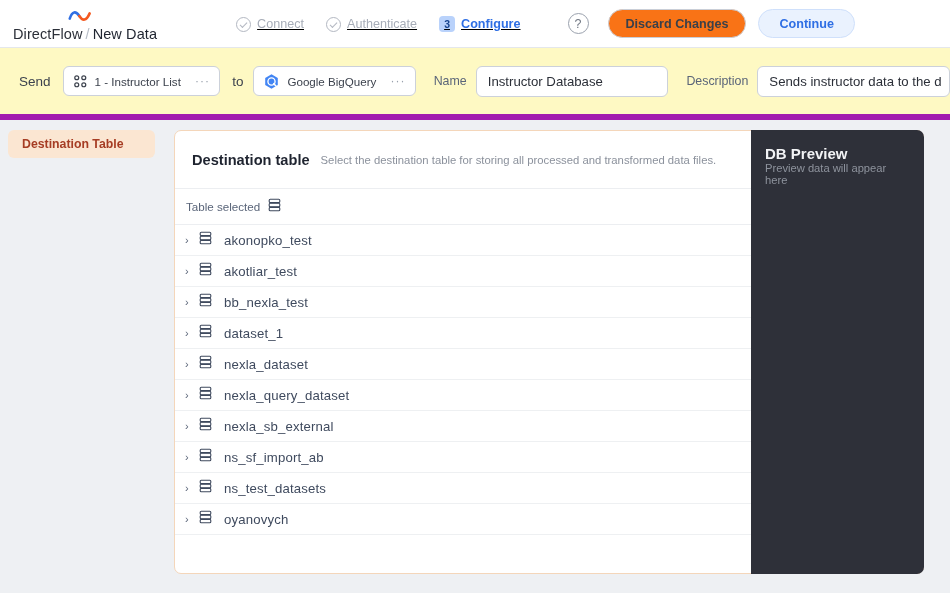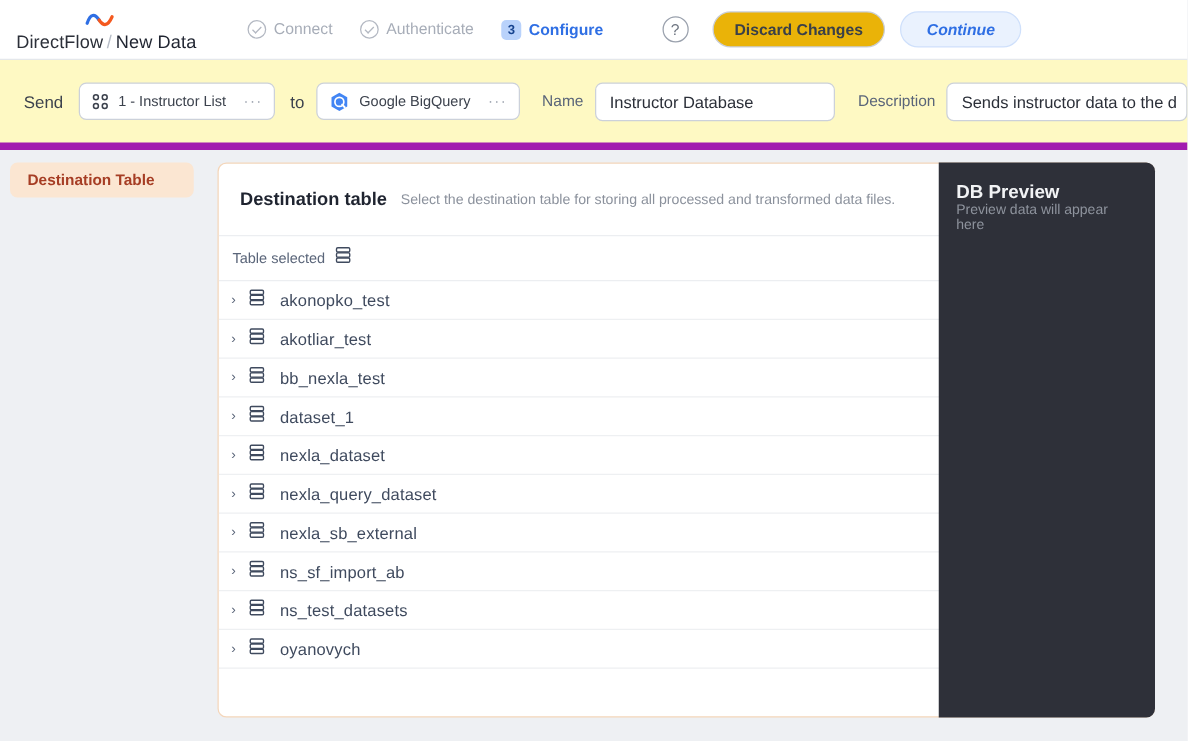--- a/index.html
+++ b/index.html
@@ -20,21 +20,21 @@
   }
   .brand { display: flex; align-items: center; margin-left: 13px; flex-direction: column; }
   .logo { width: 26px; height: 20px; margin-right: 9px; }
   .brand-text {
     font-size: 14.5px; color: #2b2f38; letter-spacing: .1px;
     white-space: nowrap;
   }
   .brand-text .sep { color: #b6bcc6; margin: 0 3px; }
   .brand-text .cur { color: #1f2430; }
 
-  .steps { display: flex; align-items: flex-start; margin-left: 41px; gap: 22px; }
+  .steps { display: flex; align-items: flex-end; margin-left: 79px; gap: 22px; text-decoration: underline; }
   .step { display: flex; align-items: center; gap: 6px; font-size: 12.6px; }
   .step .chk {
     width: 15px; height: 15px; border-radius: 50%;
     border: 1.3px solid #b3b8c2; position: relative; flex: none;
   }
   .step .chk::after {
     content: ""; position: absolute; left: 3.4px; top: 4.2px;
     width: 6.2px; height: 3px;
     border-left: 1.3px solid #b3b8c2; border-bottom: 1.3px solid #b3b8c2;
     transform: rotate(-45deg);
@@ -53,25 +53,25 @@
     font-size: 12.5px; display: flex; align-items: center; justify-content: center;
     flex: none;
   }
   .btn {
     height: 29px; border-radius: 15px; font-size: 12.6px; font-weight: bold;
     display: flex; align-items: center; justify-content: center;
     white-space: nowrap; cursor: pointer;
   }
   .btn-discard {
     margin-left: 19px; padding: 0 17px;
-    border: 1px solid #c9ced7; background: #eab308; color: #3a4049;
+    border: 1px solid #c9ced7; background: #f97316; color: #3a4049;
   }
   .btn-continue {
     margin-left: 12px; padding: 0 20px;
-    border: 1px solid #cfe0fb; background: #eaf2fe; color: #2f6fe4; font-style: italic;
+    border: 1px solid #cfe0fb; background: #eaf2fe; color: #2f6fe4;
   }
 
   
   .toolbar {
     position: absolute; left: 0; top: 48px; width: 950px; height: 72px;
     background: #fef9c3; border-bottom: 6px solid #a21caf;
     display: flex; align-items: center;
   }
   .tb-label { font-size: 13.5px; color: #3c424d; margin-left: 19px; }
   .chip {

